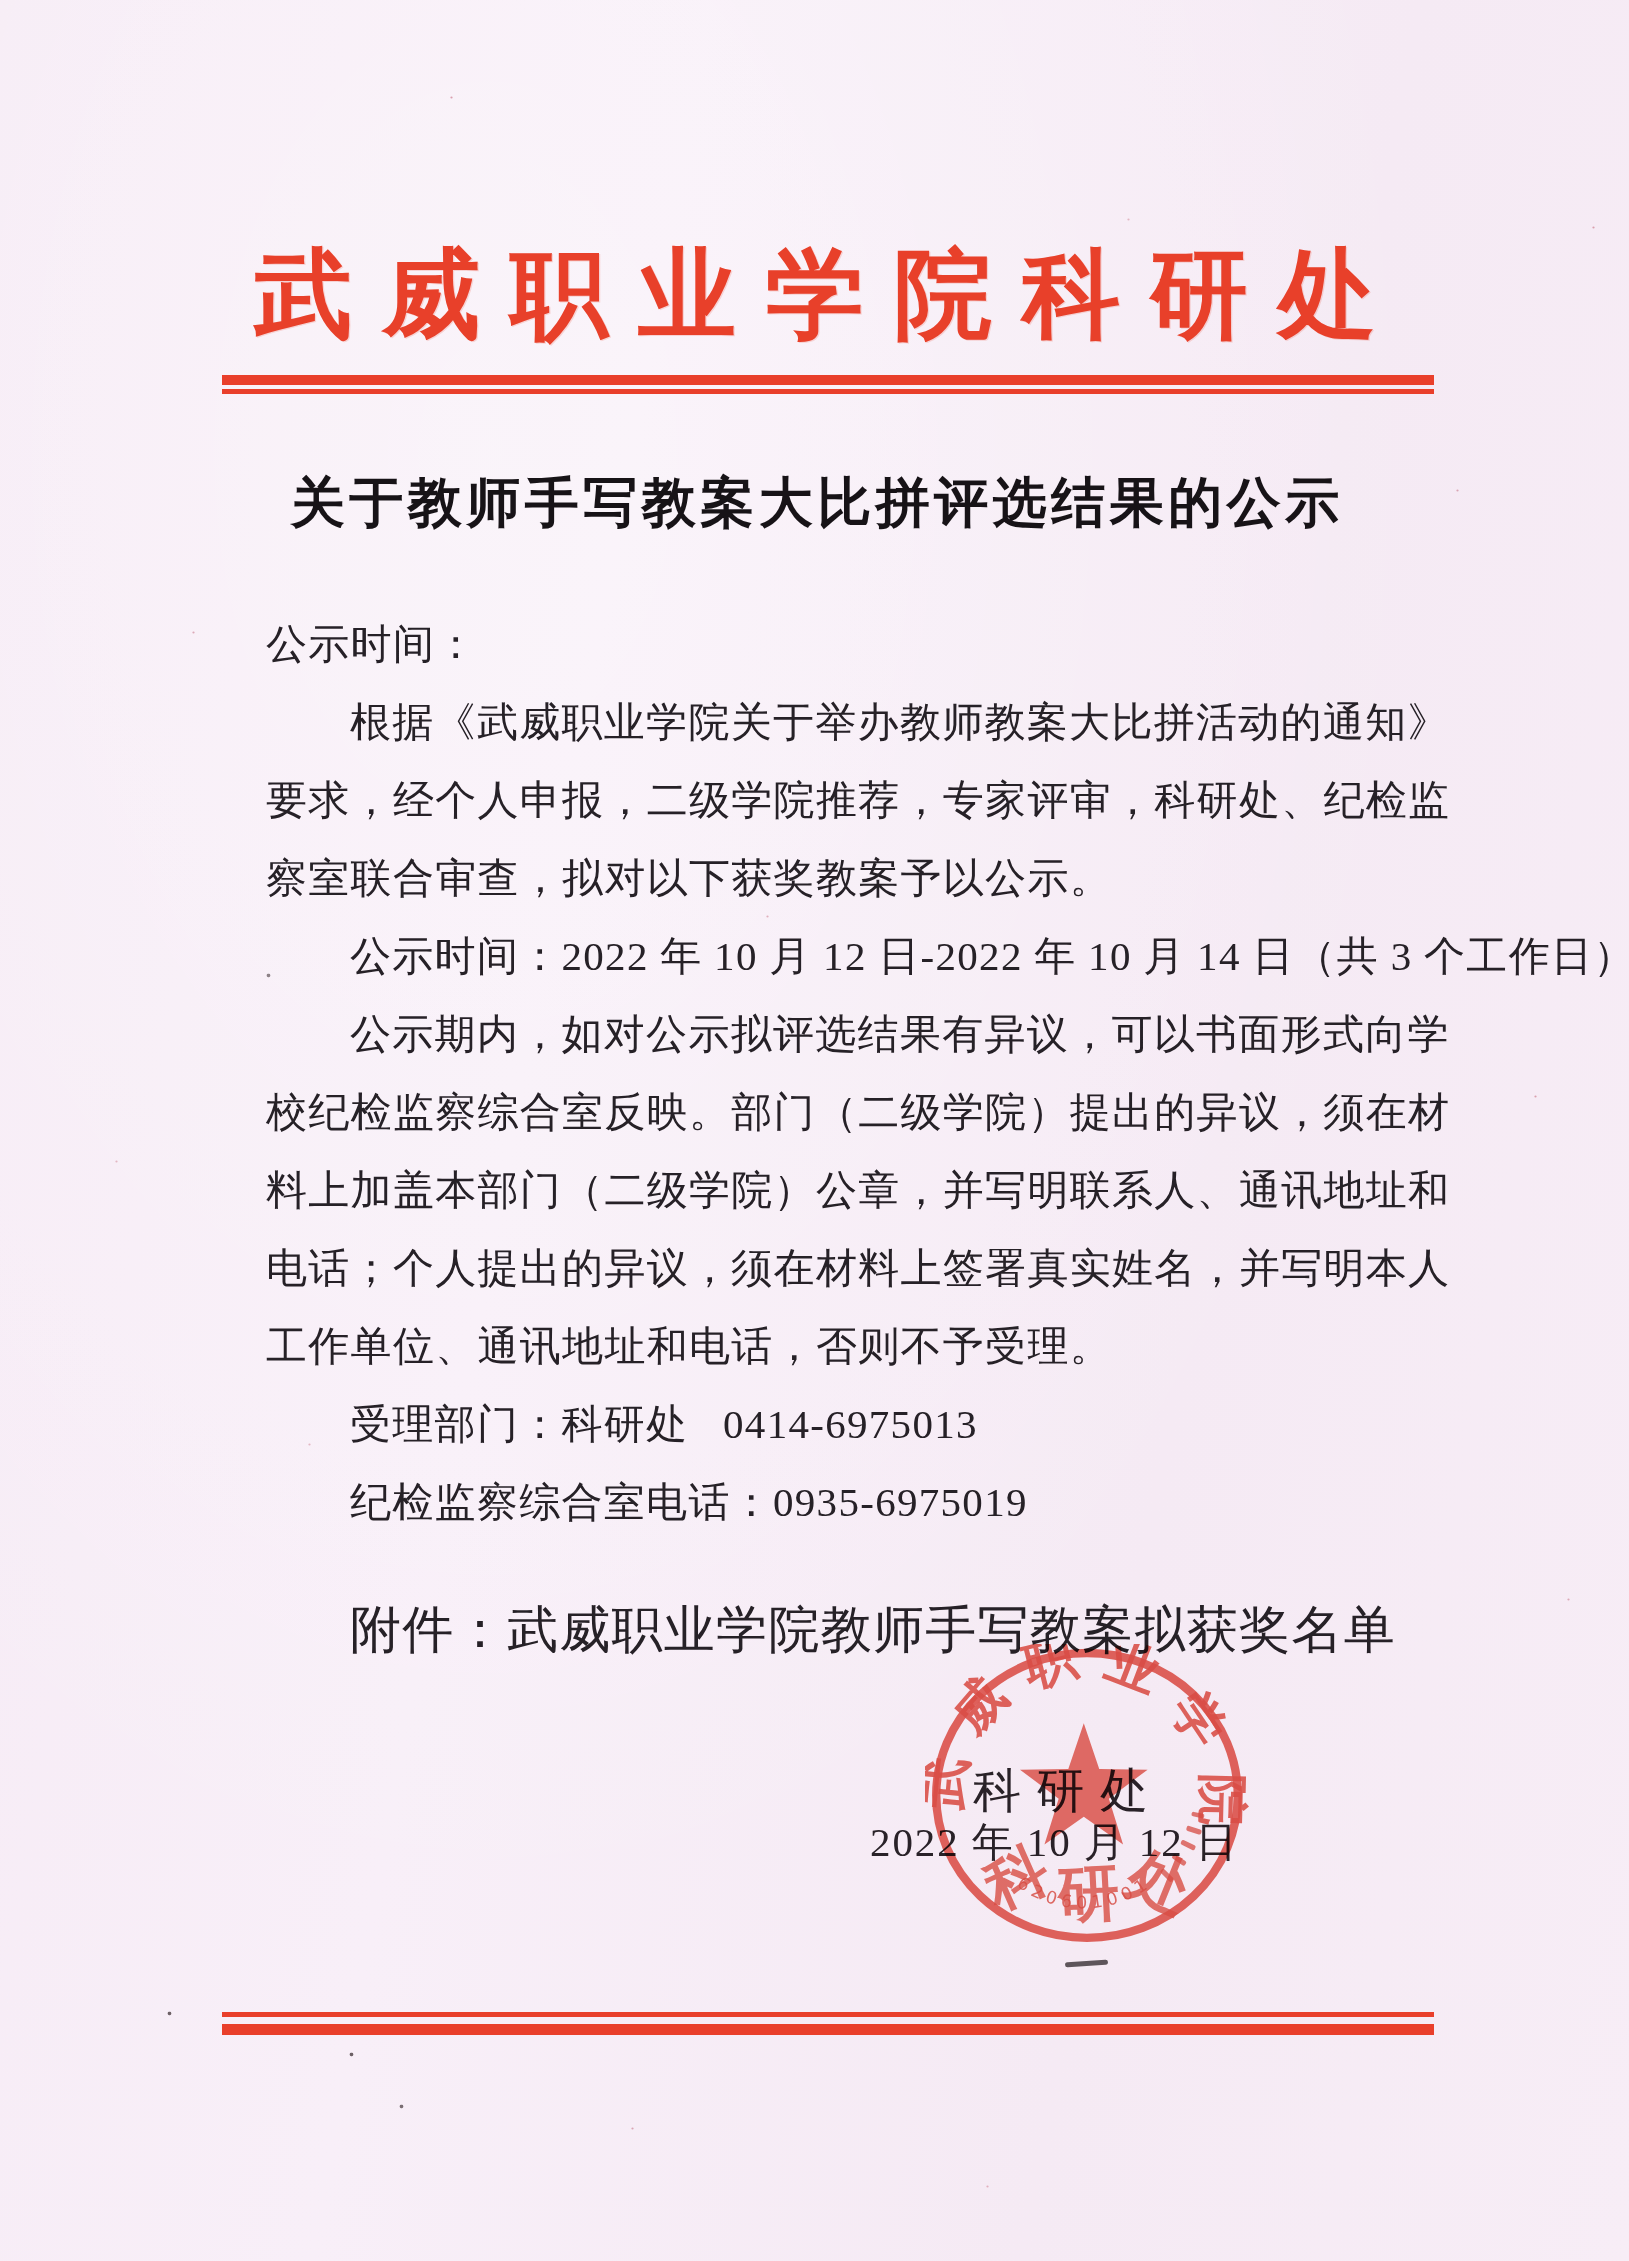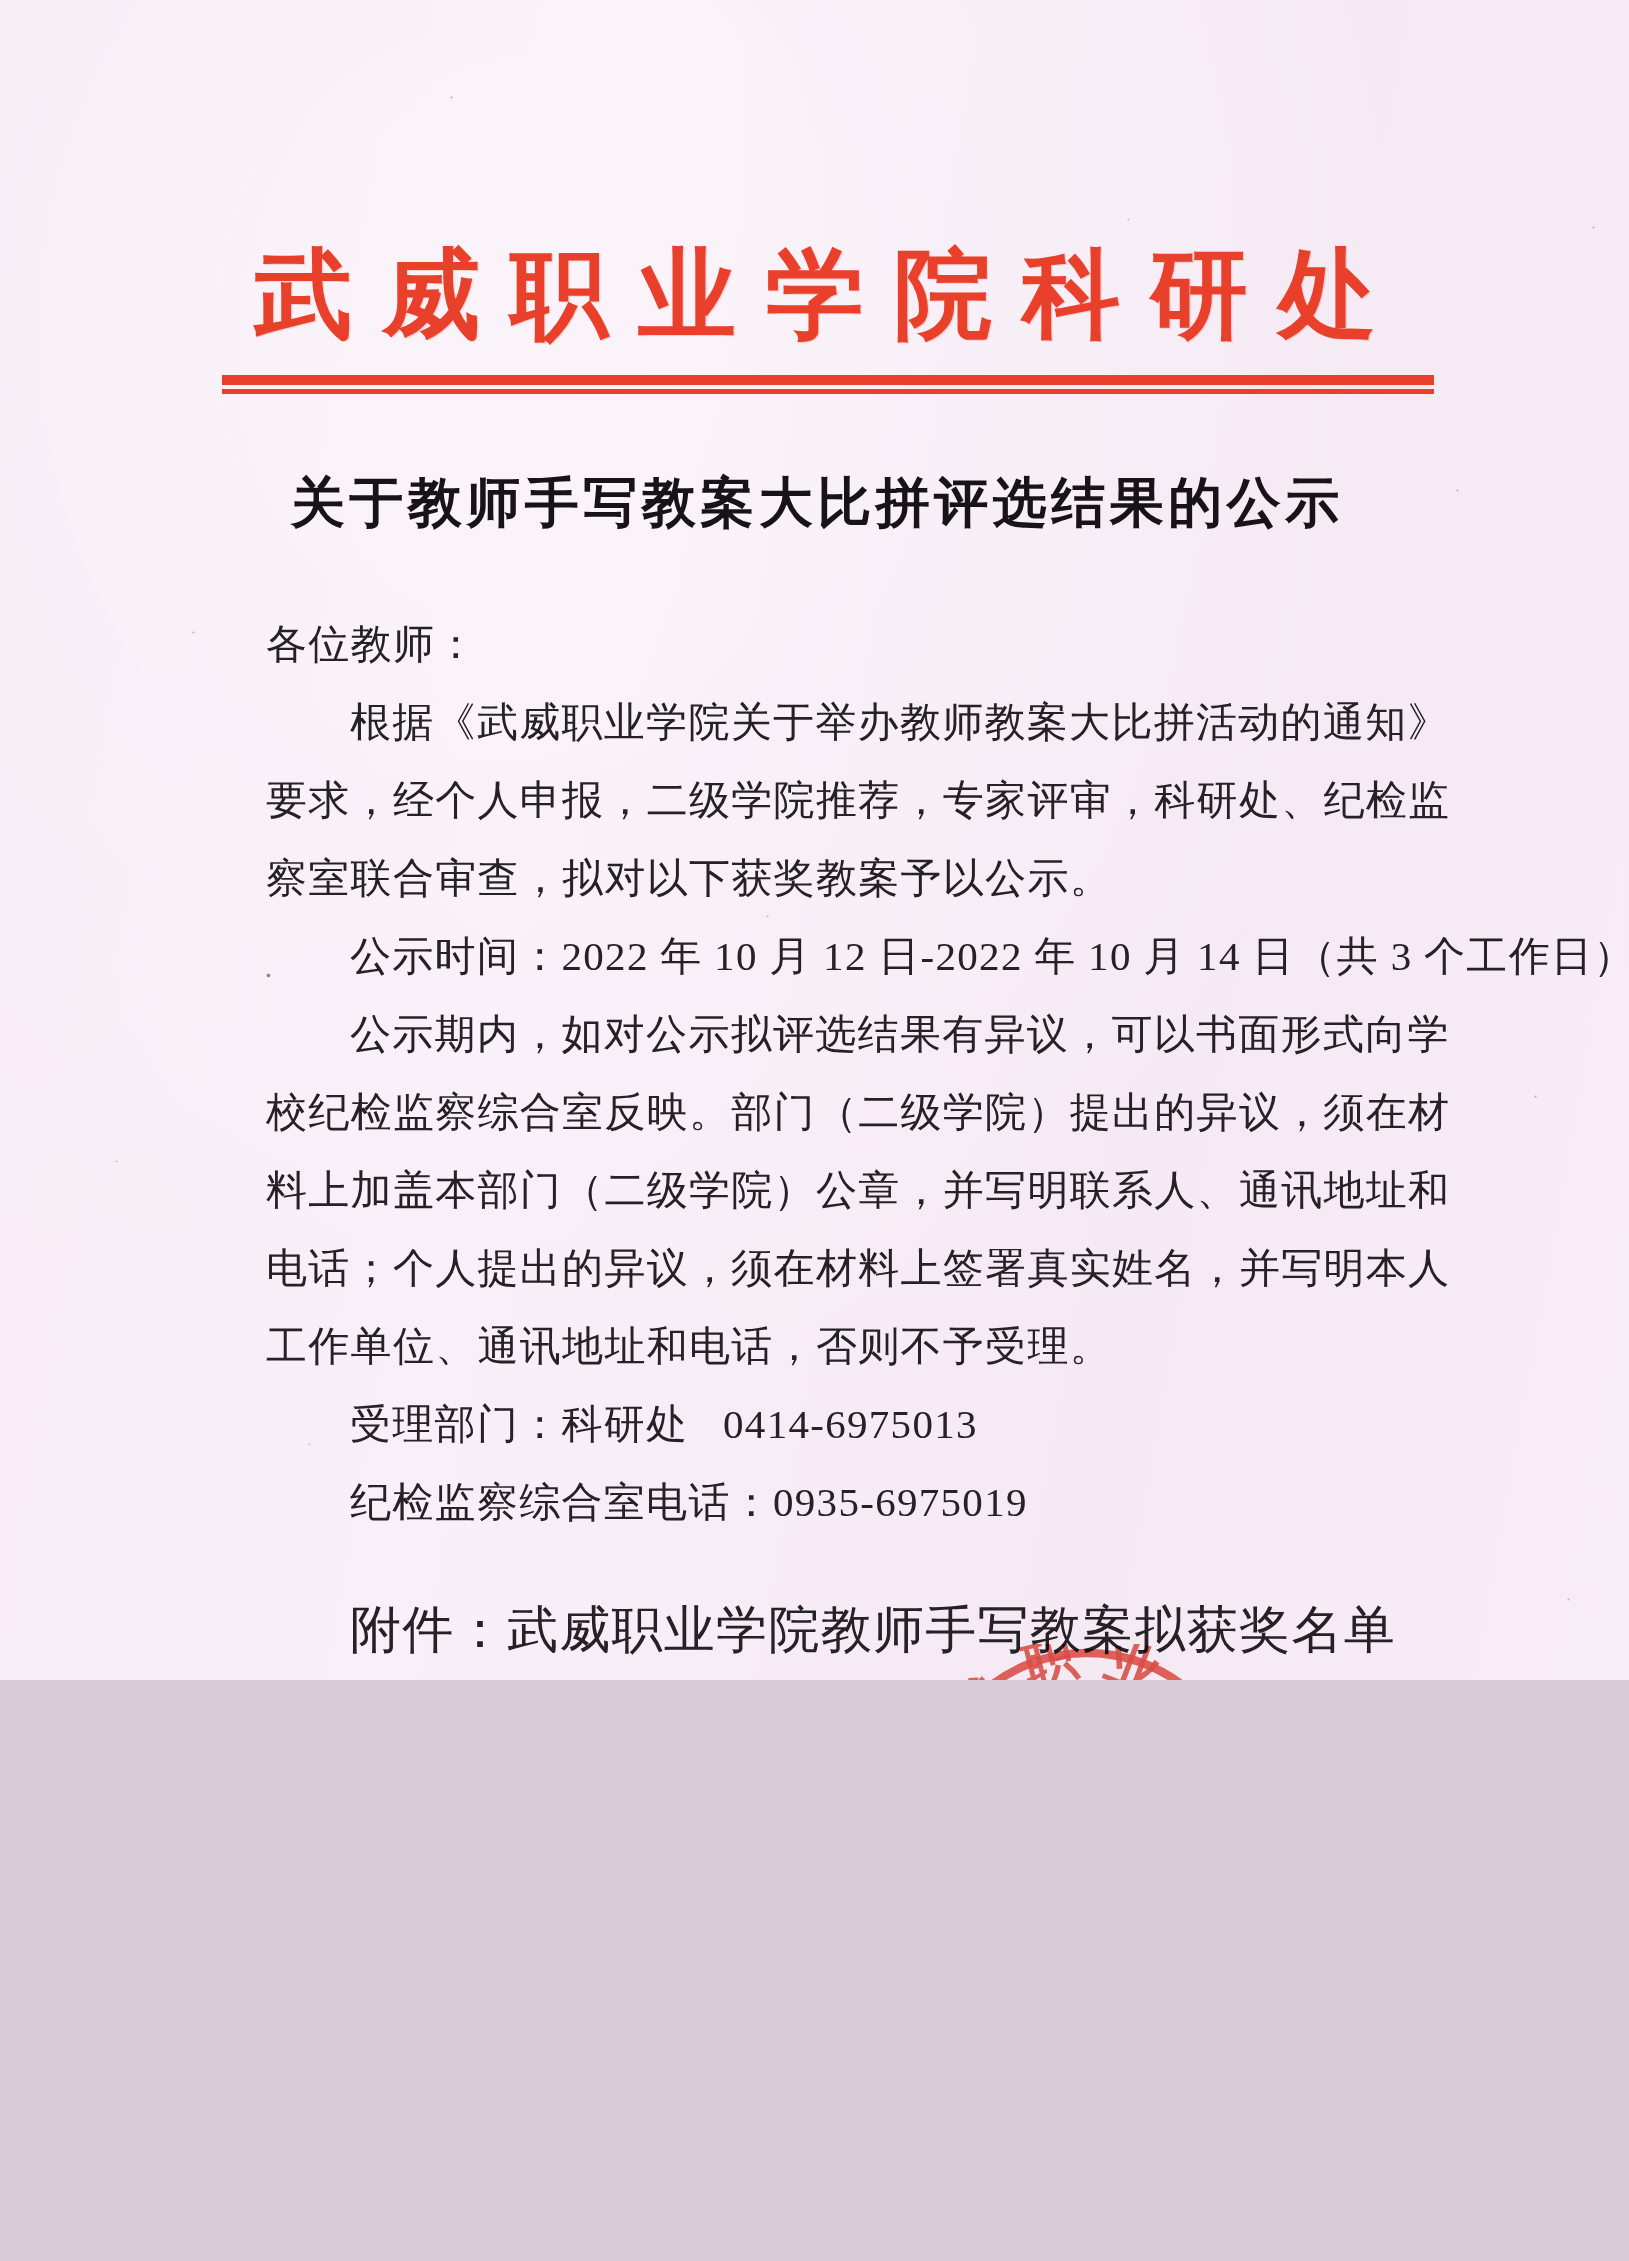--- a/index.html
+++ b/index.html
@@ -1,19 +1,19 @@
 <!DOCTYPE html>
 <html style="font-size:10.3px"><head>
 <meta charset="utf-8">
 <style>
   html, body { margin: 0; padding: 0; background: #d9ccd6; }
   .page {
     position: relative;
     width: 1630px;
-    height: 1680px;
+    height: 2261px;
     margin: 0 auto;
     background:
       radial-gradient(ellipse at 30% 20%, rgba(255,255,255,0.35), rgba(255,255,255,0) 60%),
       linear-gradient(100deg, #f6ebf5 0%, #f8eff8 35%, #f5eaf4 70%, #f7edf6 100%);
     overflow: hidden;
     font-family: "Liberation Serif", "DejaVu Serif", serif;
     color: #262127;
   }
   .speck-layer {
     position: absolute; left: 0; top: 0; width: 1.3px; height: 1.3px;
@@ -138,21 +138,21 @@
 
   <div class="speck-layer"></div>
 
   <div class="org-name">武威职业学院科研处</div>
   <div class="rule rule-top-thick"></div>
   <div class="rule rule-top-thin"></div>
 
   <div class="doc-title">关于教师手写教案大比拼评选结果的公示</div>
 
   <div class="body-block">
-    <div class="bl">各位教师：</div>
+    <div class="bl">公示时间：</div>
     <div class="bl ind">根据《武威职业学院关于举办教师教案大比拼活动的通知》</div>
     <div class="bl">要求，经个人申报，二级学院推荐，专家评审，科研处、纪检监</div>
     <div class="bl">察室联合审查，拟对以下获奖教案予以公示。</div>
     <div class="bl ind">公示时间：2022 年 10 月 12 日-2022 年 10 月 14 日（共 3 个工作日）</div>
     <div class="bl ind">公示期内，如对公示拟评选结果有异议，可以书面形式向学</div>
     <div class="bl">校纪检监察综合室反映。部门（二级学院）提出的异议，须在材</div>
     <div class="bl">料上加盖本部门（二级学院）公章，并写明联系人、通讯地址和</div>
     <div class="bl">电话；个人提出的异议，须在材料上签署真实姓名，并写明本人</div>
     <div class="bl">工作单位、通讯地址和电话，否则不予受理。</div>
     <div class="bl ind">受理部门：科研处   0414-6975013</div>

